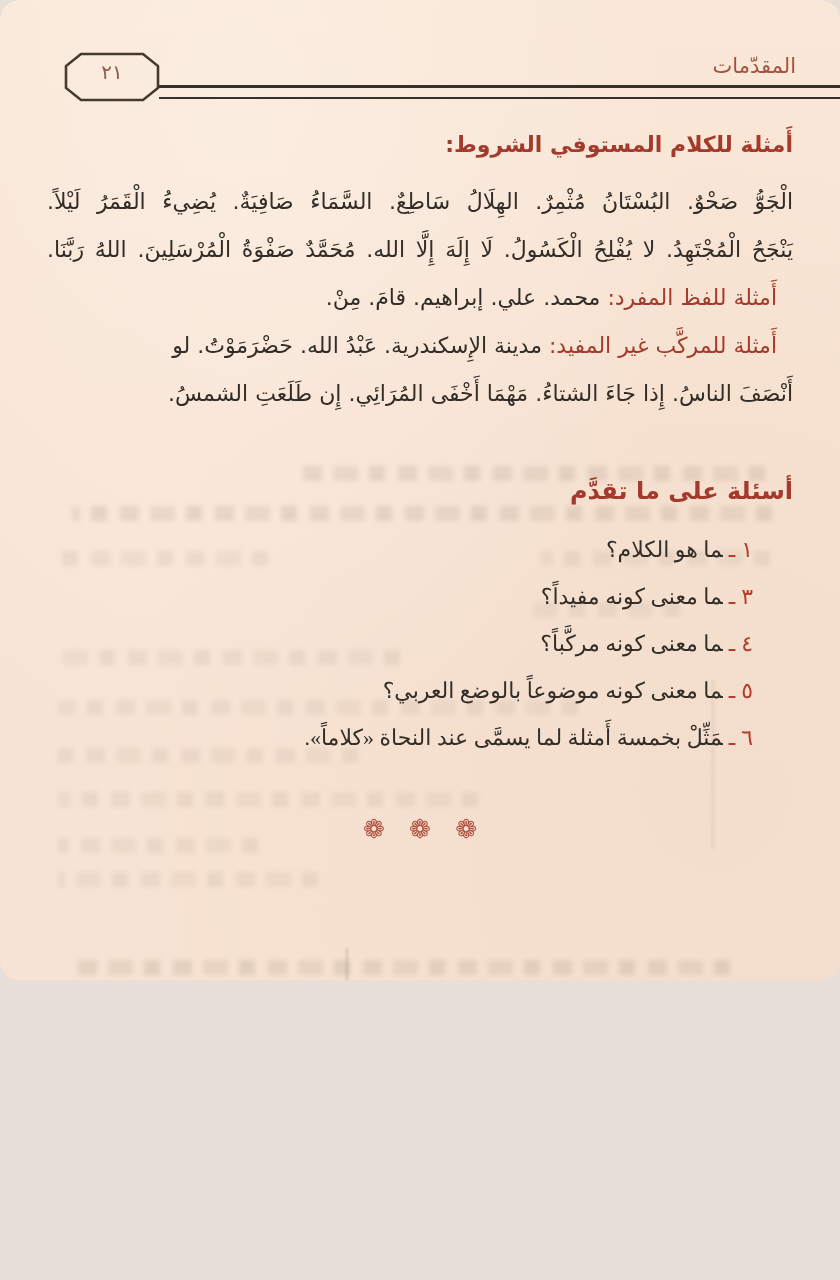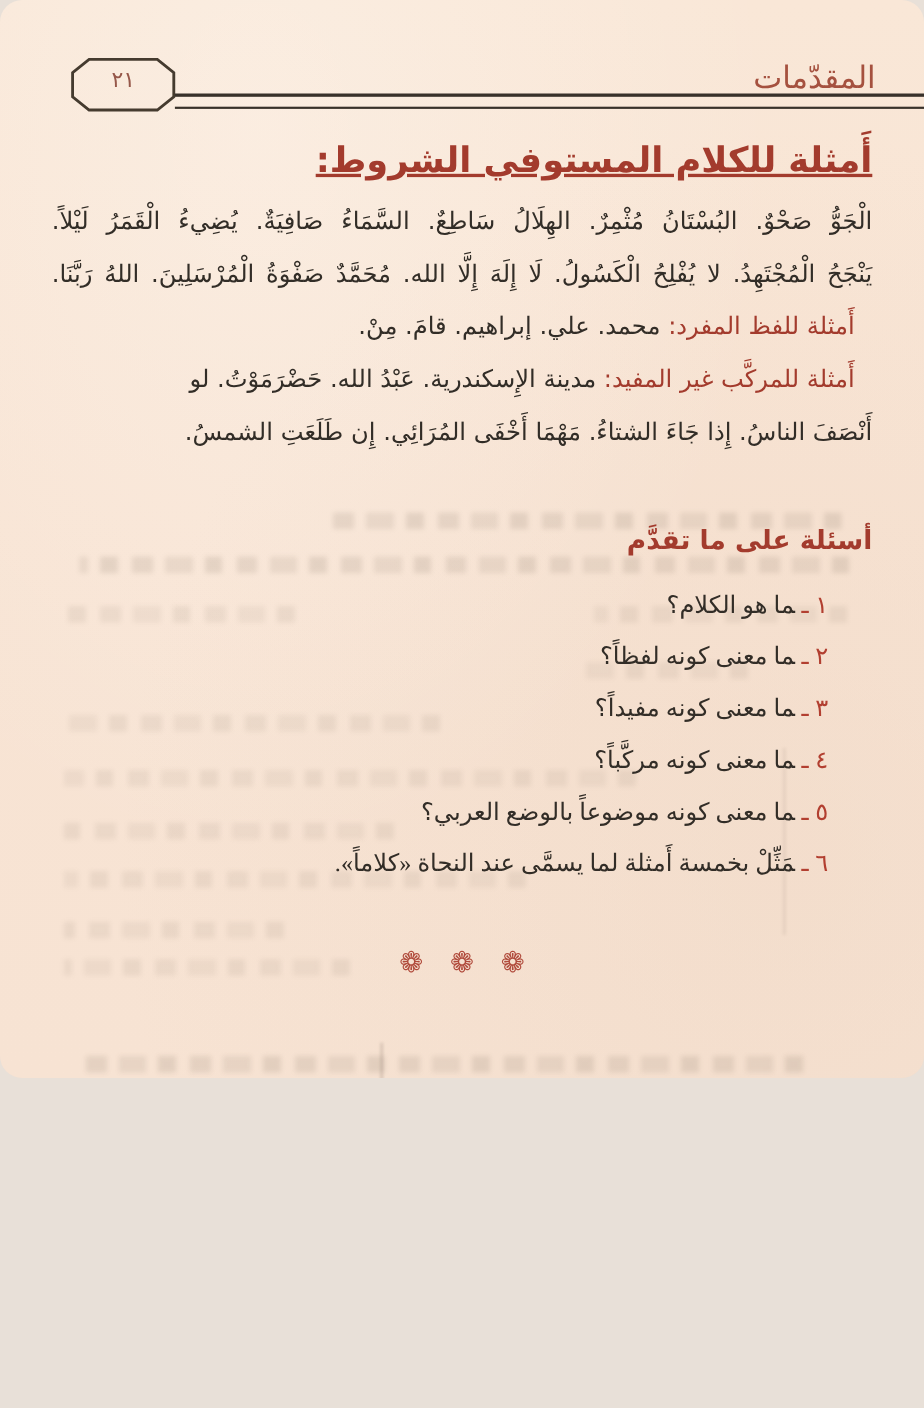--- a/index.html
+++ b/index.html
@@ -19,35 +19,35 @@
 
   
   .pageno-frame{position:absolute;left:62px;top:50px;width:100px;height:54px;}
   .pageno-frame svg{display:block;}
   .pageno-text{
     position:absolute;left:0;top:10px;width:100px;
     text-align:center;font-size:20px;color:#96584a;letter-spacing:2px;
   }
   .header-title{
     position:absolute;right:44px;top:54px;
-    font-size:28px;color:#a5513f;direction:rtl;
+    font-size:21px;color:#a5513f;direction:rtl;
   }
   .header-rule{
     position:absolute;left:159px;right:0;top:85px;height:9px;
     border-top:3px solid #38312a;border-bottom:2px solid #38312a;
   }
 
   
   .content{
     position:absolute;top:128px;right:47px;left:47px;
     direction:rtl;text-align:right;
   }
   .sec-heading{
-    font-size:32px;font-weight:bold;color:#a33b2d;
-    line-height:34px;margin:0 0 16px 0;text-decoration:underline;
+    font-size:22px;font-weight:bold;color:#a33b2d;
+    line-height:34px;margin:0 0 16px 0;
   }
   .body-line{
     font-size:22px;line-height:48px;color:#322d27;margin:0;
     white-space:nowrap;
   }
   .stretch{white-space:normal;text-align:justify;text-align-last:justify;}
   .indent{padding-right:16px;}
   .red-label{color:#a33b2d;font-weight:normal;}
   .center-heading{
     margin:56px 0 26px 0;text-align:right;
@@ -122,21 +122,20 @@
 
     <p class="body-line indent"><span class="red-label">أَمثلة للفظ المفرد:</span> <span>محمد. علي. إبراهيم. قامَ. مِنْ.</span></p>
 
     <p class="body-line indent"><span class="red-label">أَمثلة للمركَّب غير المفيد:</span> <span>مدينة الإِسكندرية. عَبْدُ الله. حَضْرَمَوْتُ. لو</span></p>
     <p class="body-line">أَنْصَفَ الناسُ. إِذا جَاءَ الشتاءُ. مَهْمَا أَخْفَى المُرَائِي. إِن طَلَعَتِ الشمسُ.</p>
 
     <div class="center-heading">أسئلة على ما تقدَّم</div>
 
     <div class="q-list">
       <div class="q-item"><span class="q-num">١</span><span class="q-dash">ـ</span><span>ما هو الكلام؟</span></div>
-      <div class="q-item"><span class="q-num">٢</span><span class="q-dash">ـ</span><span>ما معنى كونه لفظاً؟</span></div>
       <div class="q-item"><span class="q-num">٣</span><span class="q-dash">ـ</span><span>ما معنى كونه مفيداً؟</span></div>
       <div class="q-item"><span class="q-num">٤</span><span class="q-dash">ـ</span><span>ما معنى كونه مركَّباً؟</span></div>
       <div class="q-item"><span class="q-num">٥</span><span class="q-dash">ـ</span><span>ما معنى كونه موضوعاً بالوضع العربي؟</span></div>
       <div class="q-item"><span class="q-num">٦</span><span class="q-dash">ـ</span><span>مَثِّلْ بخمسة أَمثلة لما يسمَّى عند النحاة «كلاماً».</span></div>
     </div>
 
     <div class="ornament-row">❁ ❁ ❁</div>
 
   </div>
 </div>

